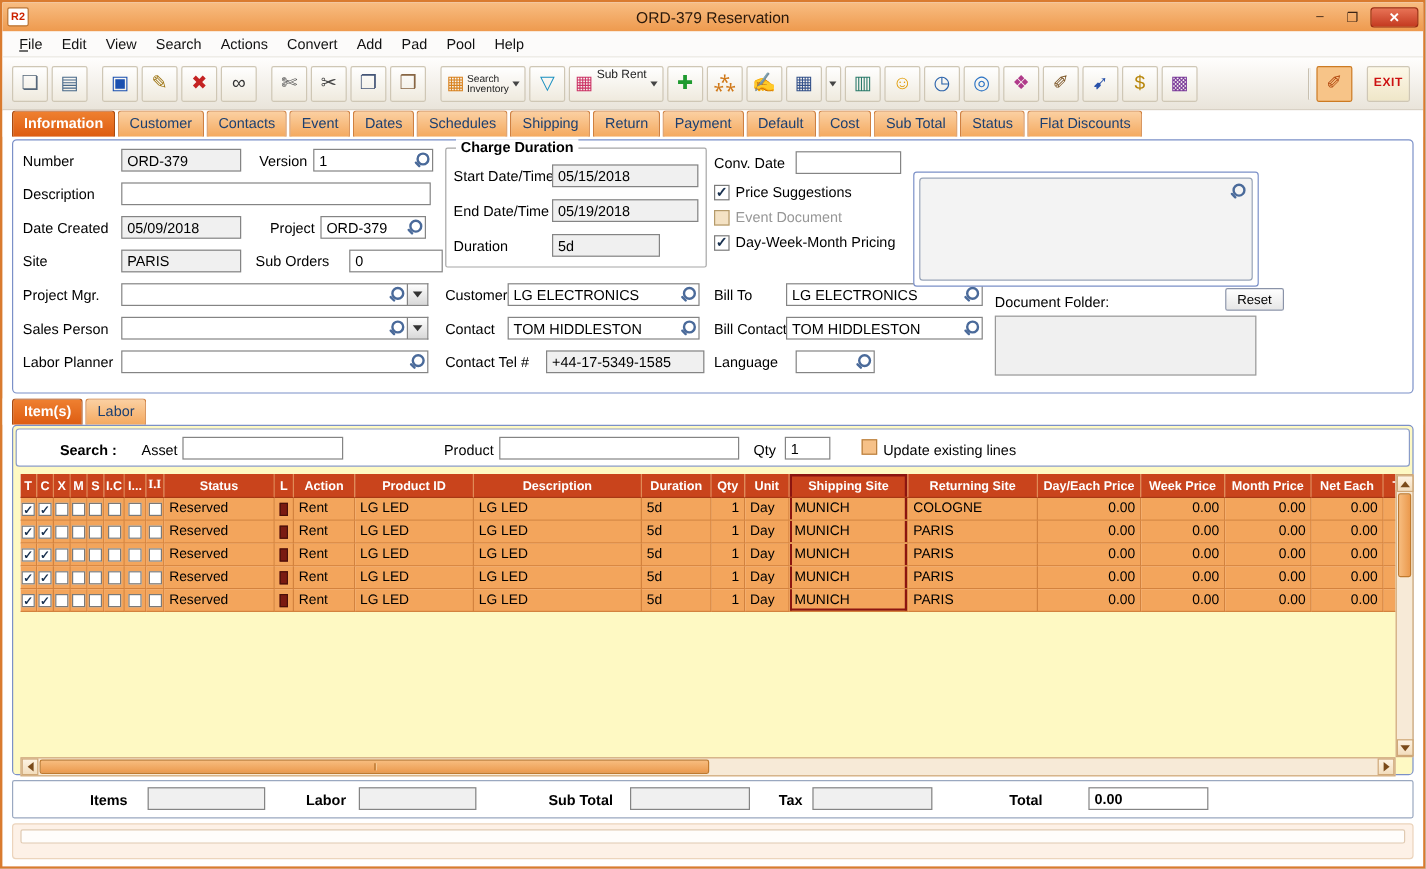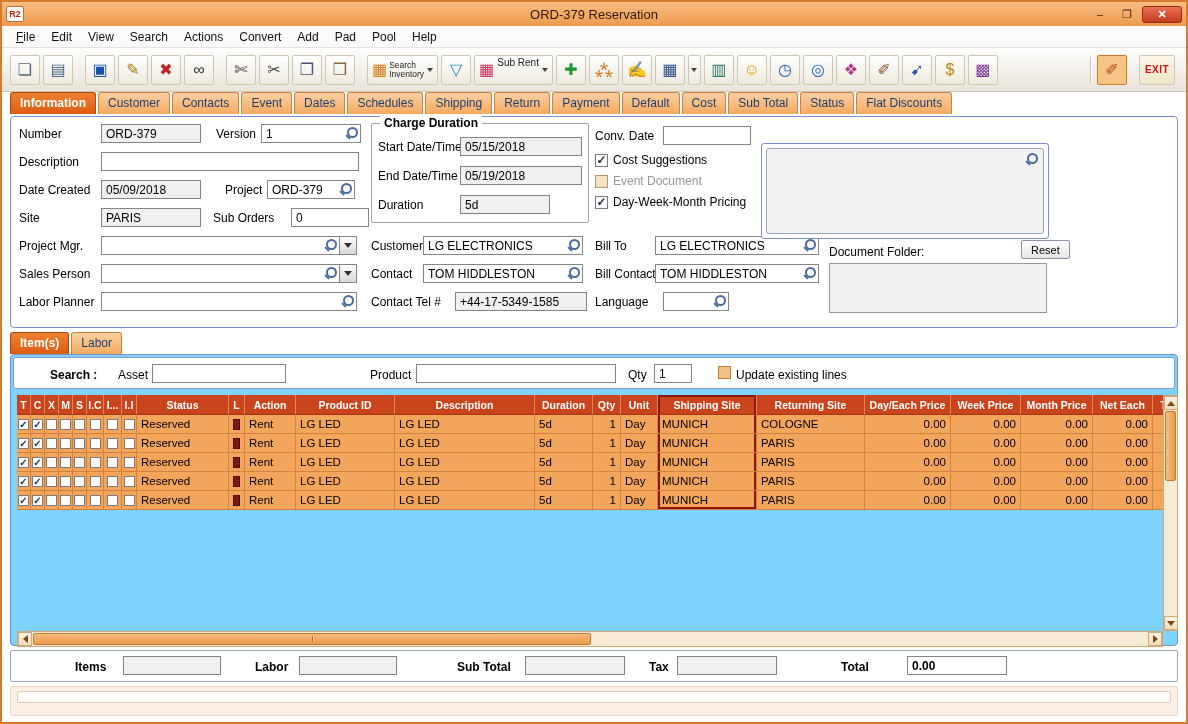--- a/index.html
+++ b/index.html
@@ -67,21 +67,21 @@
   .opt-row { display:flex; align-items:center; gap:5px; margin-bottom:7px; }
   .cb-label { font-size:12px; color:#000; }
   .cb-label.dis { color:#979797; }
   .comments-panel { position:absolute; border:1px solid #7b90c8; border-radius:3px; padding:4px; background:#fff; }
   .comments-text { width:100%; height:100%; background:#f3f3f3; border:1px solid #98a4b8; border-radius:3px; font-size:12px; padding:2px 16px 2px 4px; }
   .btn { position:absolute; height:19px; border:1px solid #8a93a8; border-radius:2px; background:linear-gradient(#ffffff,#e6e6e6); font-size:11px; color:#000; display:flex; align-items:center; padding:0 9px; cursor:default; }
   .folder-box { position:absolute; background:#f0f0f0; border:1px solid #999; }
 
   
   .section-tabs { flex:none; margin-top:4px; }
-  .items-panel { position:relative; flex:none; margin:0 8px; height:292px; border:1px solid #7b90c8; border-radius:4px; background:#7dd3fc; }
+  .items-panel { position:relative; flex:none; margin:0 8px; height:292px; border:1px solid #7b90c8; border-radius:4px; background:#fef9c3; }
   .search-strip { position:absolute; left:2px; top:2px; right:2px; height:32px; border:1px solid #8a9cc8; border-radius:3px; background:#fff; }
 
   #grid { position:absolute; left:6px; top:40px; width:1146px; overflow:hidden; background:#fff; }
   .grow { display:flex; height:19px; }
   .grow.hdr { height:20px; }
   .gcell { flex:none; display:flex; align-items:center; overflow:hidden; white-space:nowrap; }
   .grow.hdr .gcell { background:#c9441c; color:#fff; font-weight:bold; font-size:10.5px; justify-content:center; border-right:1px solid #e08b57; border-bottom:1px solid #a83814; }
   .grow:not(.hdr) .gcell { background:#f3a55c; color:#000; font-size:11.5px; border-right:1px solid #d3823e; border-bottom:1px solid #d3823e; }
   .gcell.text { padding-left:4px; }
   .gcell.num { justify-content:flex-end; padding-right:4px; }
@@ -338,21 +338,21 @@
     </div>
 
     <span class="lbl" style="left:584px;top:12px">Conv. Date</span>
     <div class="fld" style="left:652px;top:9px;width:88px">
         <span></span>
       </div>
 
     <div class="opts" style="left:584px;top:36px">
         <div class="opt-row">
           <div class="cb checked"></div>
-          <span class="cb-label">Cost Suggestions</span>
+          <span class="cb-label">Price Suggestions</span>
         </div>
         <div class="opt-row">
           <div class="cb disabled"></div>
           <span class="cb-label dis">Event Document</span>
         </div>
         <div class="opt-row">
           <div class="cb checked"></div>
           <span class="cb-label">Day-Week-Month Pricing</span>
         </div>
       </div>
@@ -425,21 +425,21 @@
 
     <div id="grid">
         <div class="grow hdr">
           <div class="gcell" style="width: 14px;">T</div>
           <div class="gcell" style="width: 14px;">C</div>
           <div class="gcell" style="width: 14px;">X</div>
           <div class="gcell" style="width: 14px;">M</div>
           <div class="gcell" style="width: 14px;">S</div>
           <div class="gcell" style="width: 17px;">I.C</div>
           <div class="gcell" style="width: 18px;">I...</div>
-          <div class="gcell" style="width: 15px;">I.I</div>
+          <div class="gcell" style="width: 15px; font-family: Liberation Serif, serif;">I.I</div>
           <div class="gcell" style="width: 92px;">Status</div>
           <div class="gcell" style="width: 16px;">L</div>
           <div class="gcell" style="width: 51px;">Action</div>
           <div class="gcell" style="width: 99px;">Product ID</div>
           <div class="gcell" style="width: 140px;">Description</div>
           <div class="gcell" style="width: 58px;">Duration</div>
           <div class="gcell" style="width: 28px;">Qty</div>
           <div class="gcell" style="width: 37px;">Unit</div>
           <div class="gcell hl" style="width: 99px;">Shipping Site</div>
           <div class="gcell" style="width: 108px;">Returning Site</div>

